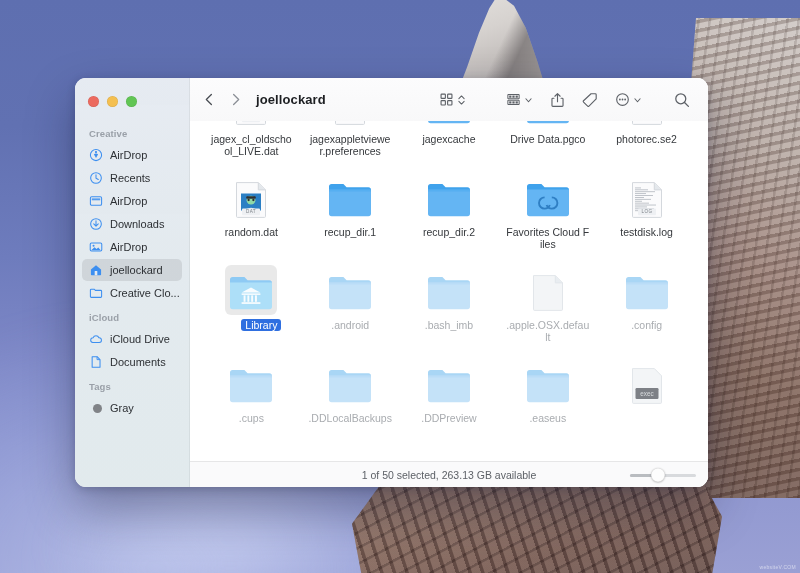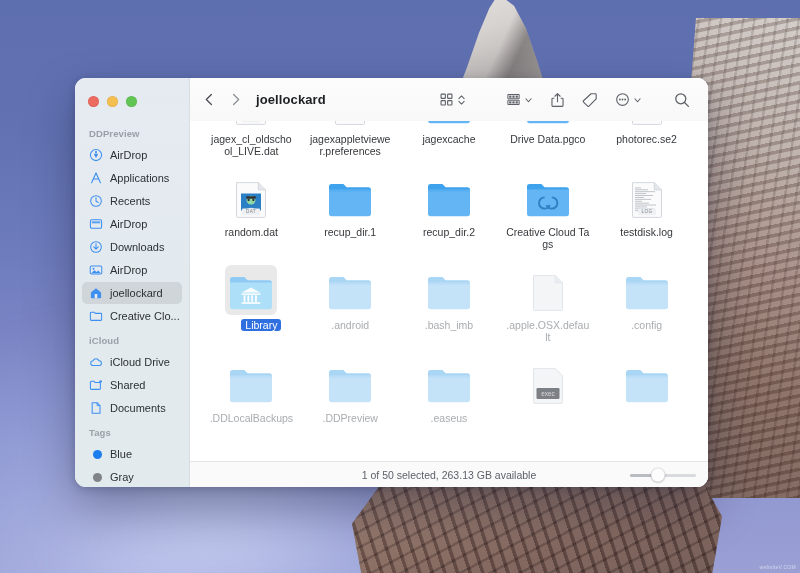--- a/index.html
+++ b/index.html
@@ -201,41 +201,33 @@
   <div id="finder">
     <div class="win-body">
 
       <div id="sidebar">
         <div class="traffic">
           <div class="tl tl-r"></div>
           <div class="tl tl-y"></div>
           <div class="tl tl-g"></div>
         </div>
 
-        <div class="sb-head">DDPreview</div>
+        <div class="sb-head">Creative</div>
 
         <div class="sb-item">
           <span class="sb-ic">
               <svg viewBox="0 0 16 16">
                 <circle cx="8" cy="8" r="6.4" fill="none" stroke="#3d8ff0" stroke-width="1.2"></circle>
                 <path d="M8 11.3 L5.6 7.2 Q8 5.6 10.4 7.2 Z" fill="#3d8ff0"></path>
                 <circle cx="8" cy="4.6" r="1.3" fill="#3d8ff0"></circle>
               </svg>
             </span>
           <span>AirDrop</span>
         </div>
 
-        <div class="sb-item">
-          <span class="sb-ic">
-              <svg viewBox="0 0 16 16">
-                <path d="M8 2.2 L13 13.4 M8 2.2 L3 13.4 M5.1 9.2 H10.9" stroke="#3d8ff0" stroke-width="1.25" fill="none" stroke-linecap="round"></path>
-              </svg>
-            </span>
-          <span>Applications</span>
-        </div>
 
         <div class="sb-item">
           <span class="sb-ic">
               <svg viewBox="0 0 16 16">
                 <circle cx="8" cy="8" r="6.1" fill="none" stroke="#3d8ff0" stroke-width="1.2"></circle>
                 <path d="M8 4.4 V8.2 L10.6 9.7" stroke="#3d8ff0" stroke-width="1.2" fill="none" stroke-linecap="round"></path>
               </svg>
             </span>
           <span>Recents</span>
         </div>
@@ -294,48 +286,33 @@
 
         <div class="sb-item">
           <span class="sb-ic">
               <svg viewBox="0 0 16 16">
                 <path d="M4.3 12 a2.7 2.7 0 0 1 .35-5.38 A3.5 3.5 0 0 1 11.3 6.6 a2.7 2.7 0 0 1 .45 5.4 Z" fill="none" stroke="#3d8ff0" stroke-width="1.15" stroke-linejoin="round"></path>
               </svg>
             </span>
           <span>iCloud Drive</span>
         </div>
 
-        <div class="sb-item">
-          <span class="sb-ic">
-              <svg viewBox="0 0 16 16">
-                <path d="M1.6 4.8 a1 1 0 0 1 1-1 H5.8 l1.3 1.4 H12 a1 1 0 0 1 1 1 V12 a1 1 0 0 1-1 1 H2.6 a1 1 0 0 1-1-1 Z" fill="none" stroke="#3d8ff0" stroke-width="1.2"></path>
-                <circle cx="13.3" cy="4" r="1.5" fill="#3d8ff0"></circle>
-              </svg>
-            </span>
-          <span>Shared</span>
-        </div>
 
         <div class="sb-item">
           <span class="sb-ic">
               <svg viewBox="0 0 16 16">
                 <path d="M3.6 1.9 H9.3 L12.6 5.2 V14.1 H3.6 Z" fill="none" stroke="#3d8ff0" stroke-width="1.2" stroke-linejoin="round"></path>
                 <path d="M9.2 2 V5.3 H12.5" fill="none" stroke="#3d8ff0" stroke-width="1.1"></path>
               </svg>
             </span>
           <span>Documents</span>
         </div>
 
         <div class="sb-head">Tags</div>
 
-        <div class="sb-item">
-          <span class="sb-ic">
-              <span class="dot" style="background:#1a7ced"></span>
-            </span>
-          <span>Blue</span>
-        </div>
 
         <div class="sb-item">
           <span class="sb-ic">
               <span class="dot" style="background:#808387"></span>
             </span>
           <span>Gray</span>
         </div>
       </div>
 
       <div id="main">
@@ -516,21 +493,21 @@
                 <div class="icon-box">
                   <svg class="icon-svg" viewBox="0 0 46 40">
     <path d="M2 6.5 a2.6 2.6 0 0 1 2.6-2.6 H16.4 l3.2 3.4 H41.4 a2.6 2.6 0 0 1 2.6 2.6 V11 H2 Z" fill="#3fa2ec"></path>
     <path d="M2 9.6 h42 V33.6 a2.6 2.6 0 0 1-2.6 2.6 H4.6 A2.6 2.6 0 0 1 2 33.6 Z" fill="#64b5f3"></path>
     <g fill="none" stroke="#2f7fc4" stroke-width="1.9">
       <path d="M19.6 17.4 a5.6 5.6 0 1 0 0 11.2 a5.6 5.6 0 0 0 5.2-3.6"></path>
       <path d="M26.8 17.4 a5.6 5.6 0 1 1 0 11.2 a5.6 5.6 0 0 1-5.2-3.6"></path>
     </g>
   </svg>
                 </div>
-                <div class="lbl">Creative Cloud Tags</div>
+                <div class="lbl">Favorites Cloud Files</div>
               </div>
               <div class="cell">
                 <div class="icon-box">
                   <svg class="icon-svg" viewBox="0 0 46 40">
     <path d="M8.5 2.6 H30.4 L37.5 9.8 V36.4 a1 1 0 0 1-1 1 H9.5 a1 1 0 0 1-1-1 Z" fill="#fbfbfc" stroke="#d4d8dd" stroke-width="1"></path>
     <path d="M30.3 2.7 V9.9 H37.4" fill="#e4e8ec" stroke="#d4d8dd" stroke-width="1" stroke-linejoin="round"></path>
     <g opacity=".9">
                       <rect x="11" y="7.5" width="6" height="0.85" fill="#aeb4bb"></rect>
                       <rect x="11" y="9.4" width="13" height="0.85" fill="#aeb4bb"></rect>
                       <rect x="11" y="11.3" width="20" height="0.85" fill="#aeb4bb"></rect>
@@ -612,20 +589,30 @@
                 <div class="lbl dim">.config</div>
               </div>
               <div class="cell">
                 <div class="icon-box">
                   <svg class="icon-svg" viewBox="0 0 46 40">
     <path d="M2 6.5 a2.6 2.6 0 0 1 2.6-2.6 H16.4 l3.2 3.4 H41.4 a2.6 2.6 0 0 1 2.6 2.6 V11 H2 Z" fill="#a9d6f5"></path>
     <path d="M2 9.6 h42 V33.6 a2.6 2.6 0 0 1-2.6 2.6 H4.6 A2.6 2.6 0 0 1 2 33.6 Z" fill="#c4e2f8"></path>
     <path d="M2 9.6 h42 v1.8 H2 Z" fill="#b3d9f6" opacity=".55"></path>
   </svg>
                 </div>
+                <div class="lbl dim">.cups</div>
+              </div>
+              <div class="cell">
+                <div class="icon-box">
+                  <svg class="icon-svg" viewBox="0 0 46 40">
+    <path d="M2 6.5 a2.6 2.6 0 0 1 2.6-2.6 H16.4 l3.2 3.4 H41.4 a2.6 2.6 0 0 1 2.6 2.6 V11 H2 Z" fill="#a9d6f5"></path>
+    <path d="M2 9.6 h42 V33.6 a2.6 2.6 0 0 1-2.6 2.6 H4.6 A2.6 2.6 0 0 1 2 33.6 Z" fill="#c4e2f8"></path>
+    <path d="M2 9.6 h42 v1.8 H2 Z" fill="#b3d9f6" opacity=".55"></path>
+  </svg>
+                </div>
                 <div class="lbl dim">.DDLocalBackups</div>
               </div>
               <div class="cell">
                 <div class="icon-box">
                   <svg class="icon-svg" viewBox="0 0 46 40">
     <path d="M2 6.5 a2.6 2.6 0 0 1 2.6-2.6 H16.4 l3.2 3.4 H41.4 a2.6 2.6 0 0 1 2.6 2.6 V11 H2 Z" fill="#a9d6f5"></path>
     <path d="M2 9.6 h42 V33.6 a2.6 2.6 0 0 1-2.6 2.6 H4.6 A2.6 2.6 0 0 1 2 33.6 Z" fill="#c4e2f8"></path>
     <path d="M2 9.6 h42 v1.8 H2 Z" fill="#b3d9f6" opacity=".55"></path>
   </svg>
                 </div>

